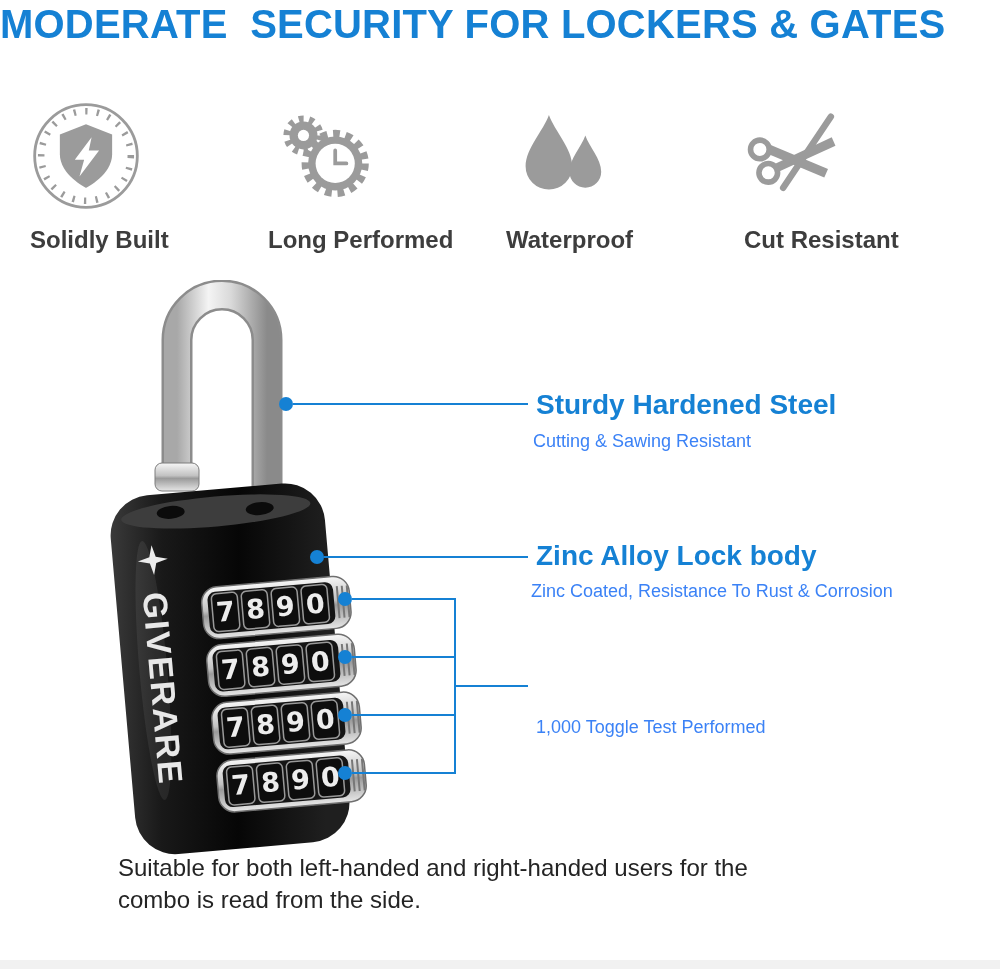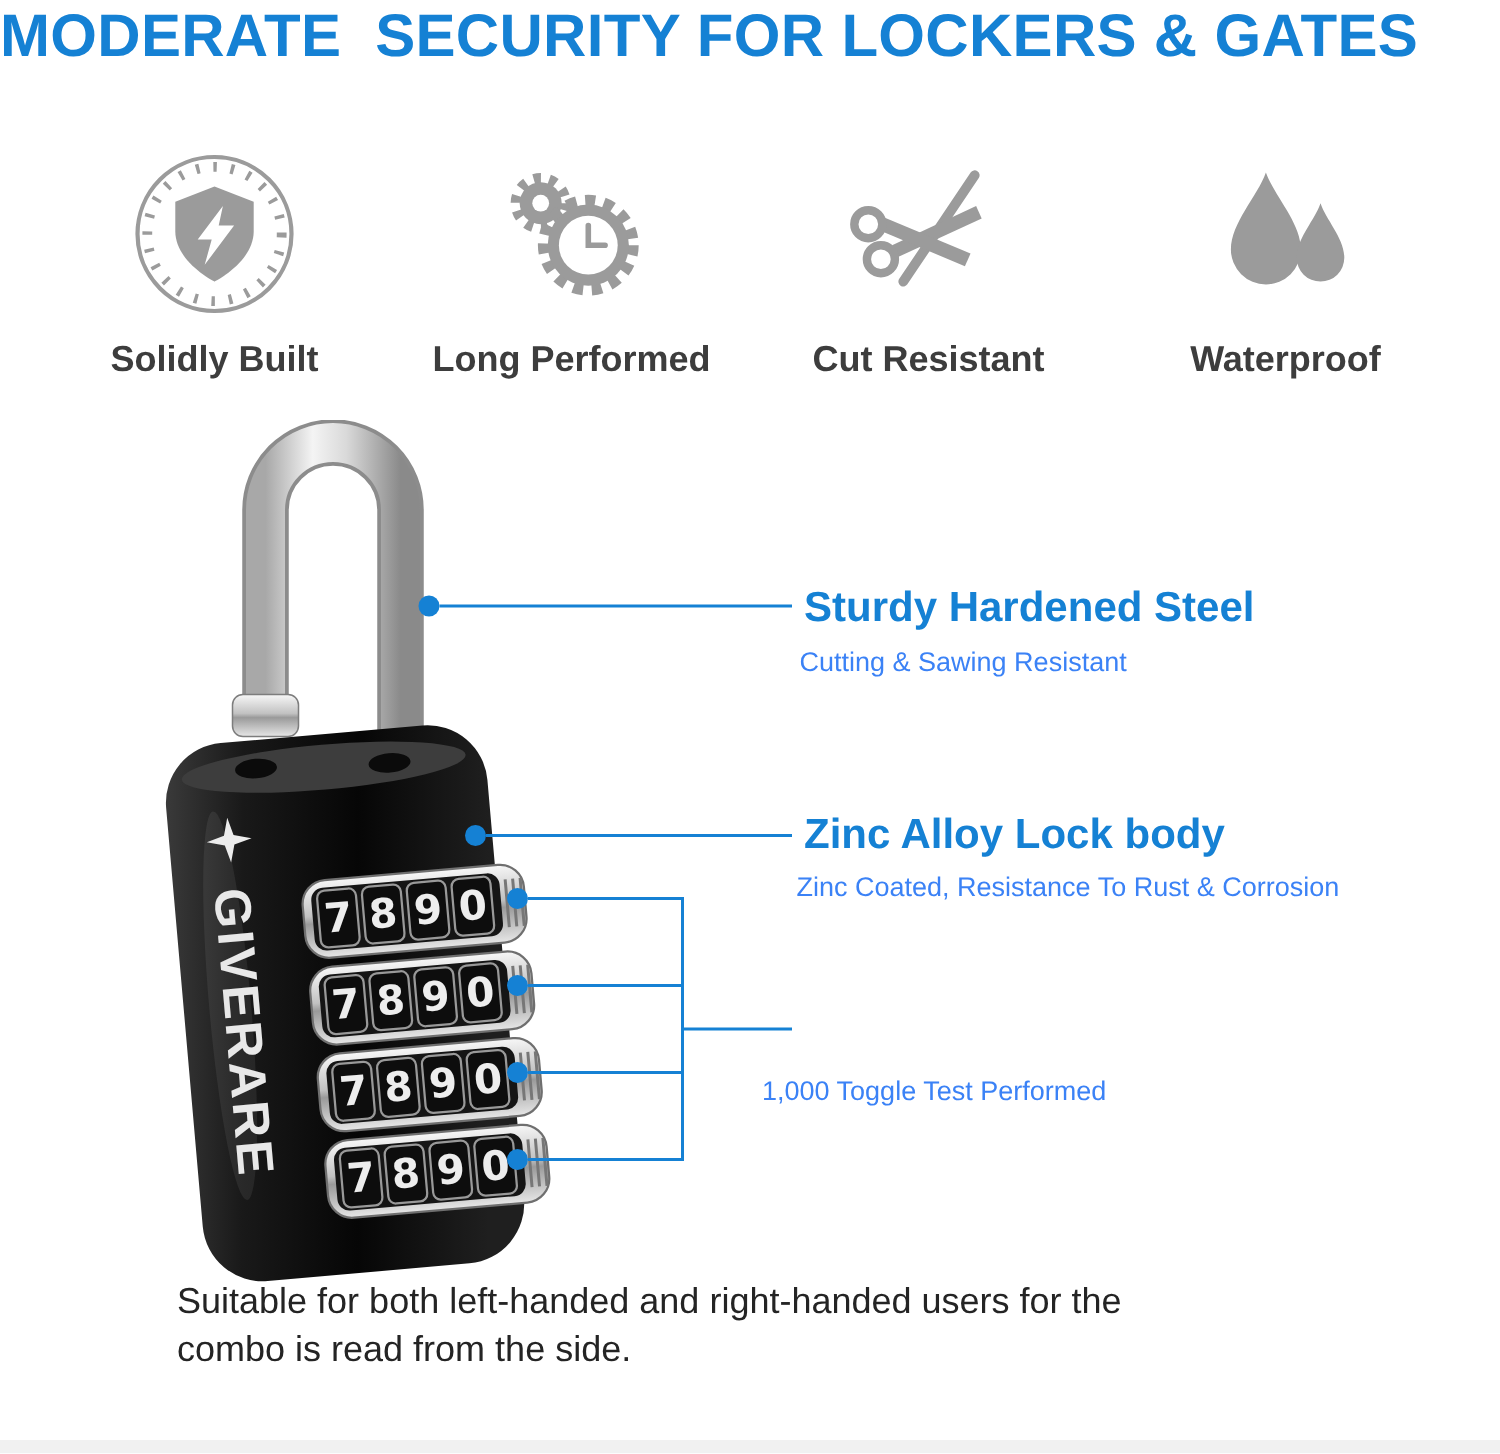--- a/index.html
+++ b/index.html
@@ -16,21 +16,21 @@
     position:absolute; top:2px; left:0; width:824px;
     text-align:center; white-space:pre;
     font-size:40px; font-weight:800; letter-spacing:0.2px;
     color:#1581d4;
   }
 
   .features {
     position:absolute; top:100px; left:30px; width:940px;
     display:flex; justify-content:space-between;
   }
-  .feature { width:226px; display:flex; flex-direction:column; align-items:center; }
+  .feature { width:226px; display:flex; flex-direction:column; }
   .feature-label {
     margin-top:14px; font-size:24px; font-weight:600; color:#3d3d3d; white-space:nowrap;
   }
 
   .lock-svg { position:absolute; left:60px; top:280px; }
 
   .dot {
     position:absolute; width:14px; height:14px; border-radius:50%;
     background:#1581d4;
   }
@@ -78,35 +78,35 @@
         <circle cx="72" cy="68" r="31" fill="none" stroke="#9b9b9b" stroke-width="10" stroke-dasharray="7 6.06"></circle>
         <circle cx="72" cy="68" r="29" fill="#9b9b9b"></circle>
         <circle cx="72" cy="68" r="21" fill="#ffffff"></circle>
         <path d="M72 54 V68 H84" fill="none" stroke="#9b9b9b" stroke-width="4" stroke-linecap="round"></path>
       </svg>
       <div class="feature-label">Long Performed</div>
     </div>
 
     <div class="feature">
       <svg width="112" height="112" viewBox="0 0 120 120">
+        <path d="M46 16 C40 33 21 52 21 71 a25 25 0 0 0 50 0 C71 52 52 33 46 16 Z" fill="#9b9b9b"></path>
+        <path d="M85 38 C81 50 68 63 68 77 a17 17 0 0 0 34 0 C102 63 89 50 85 38 Z" fill="#9b9b9b"></path>
+      </svg>
+      <div class="feature-label">Waterproof</div>
+    </div>
+
+    <div class="feature">
+      <svg width="112" height="112" viewBox="0 0 120 120">
         <line x1="93" y1="18" x2="42" y2="94" stroke="#9b9b9b" stroke-width="7" stroke-linecap="round"></line>
         <polygon points="34,68 94,40 98,49 37,77" fill="#9b9b9b"></polygon>
         <polygon points="28,48 90,74 86,83 24,57" fill="#9b9b9b"></polygon>
         <circle cx="26" cy="78" r="10" fill="none" stroke="#9b9b9b" stroke-width="6"></circle>
         <circle cx="17" cy="53" r="10" fill="none" stroke="#9b9b9b" stroke-width="6"></circle>
       </svg>
       <div class="feature-label">Cut Resistant</div>
-    </div>
-
-    <div class="feature">
-      <svg width="112" height="112" viewBox="0 0 120 120">
-        <path d="M46 16 C40 33 21 52 21 71 a25 25 0 0 0 50 0 C71 52 52 33 46 16 Z" fill="#9b9b9b"></path>
-        <path d="M85 38 C81 50 68 63 68 77 a17 17 0 0 0 34 0 C102 63 89 50 85 38 Z" fill="#9b9b9b"></path>
-      </svg>
-      <div class="feature-label">Waterproof</div>
     </div>
 
   </div>
 
   <svg class="lock-svg" width="430" height="620" viewBox="0 0 430 620">
     <defs>
       <linearGradient id="shackleGrad" x1="0" y1="0" x2="1" y2="0">
         <stop offset="0" stop-color="#a8a8a8"></stop>
         <stop offset="0.35" stop-color="#f4f4f4"></stop>
         <stop offset="0.6" stop-color="#d9d9d9"></stop>
@@ -213,18 +213,18 @@
   <div class="dot" style="left:338px; top:592px;"></div>
   <div class="dot" style="left:338px; top:650px;"></div>
   <div class="dot" style="left:338px; top:708px;"></div>
   <div class="dot" style="left:338px; top:766px;"></div>
   <div class="cline" style="left:352px; top:598px; width:103px; height:2px;"></div>
   <div class="cline" style="left:352px; top:656px; width:103px; height:2px;"></div>
   <div class="cline" style="left:352px; top:714px; width:103px; height:2px;"></div>
   <div class="cline" style="left:352px; top:772px; width:103px; height:2px;"></div>
   <div class="cline" style="left:454px; top:598px; width:2px; height:176px;"></div>
   <div class="cline" style="left:456px; top:685px; width:72px; height:2px;"></div>
-  <div class="callout-sub" style="left:508px; top:717px;">1,000 Toggle Test Performed</div>
+  <div class="callout-sub" style="left:536px; top:717px;">1,000 Toggle Test Performed</div>
 
   <p class="footer">Suitable for both left-handed and right-handed users for the combo is read from the side.</p>
 
   <div class="bottom-strip"></div>
 </div>
 
 </body></html>

